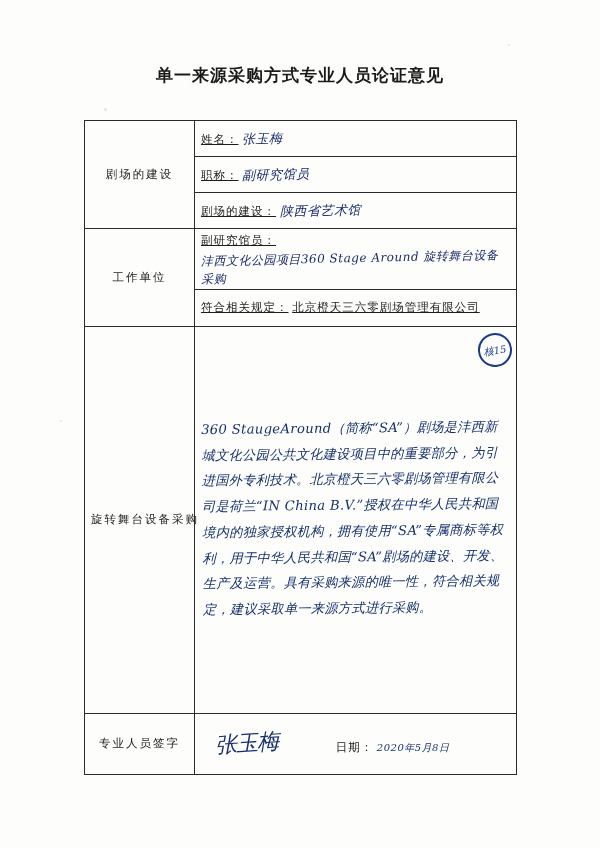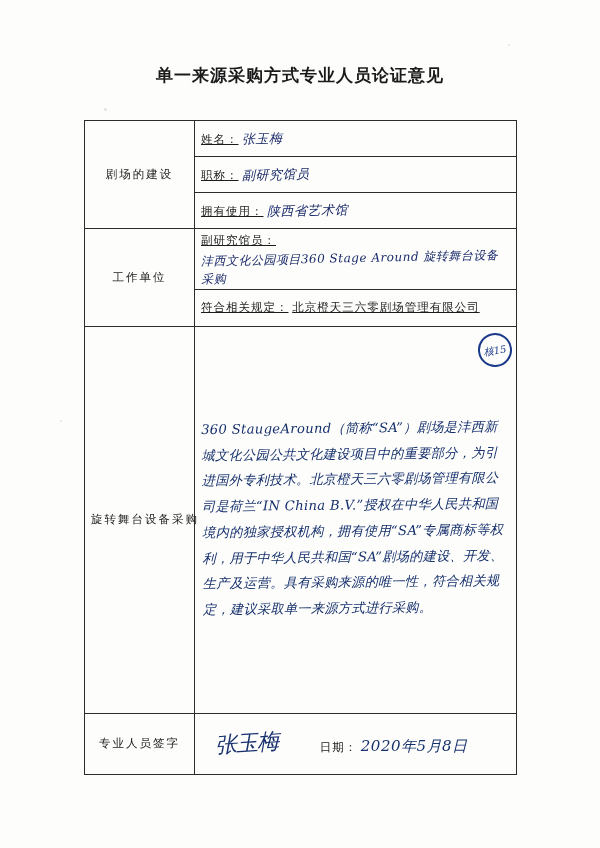--- a/index.html
+++ b/index.html
@@ -129,21 +129,21 @@
     padding-left: 14px;
   }
   .date-line {
     font-size: 11.5px;
     letter-spacing: 1px;
   }
   .date-hand {
     font-family: "DejaVu Serif", "Liberation Serif", serif;
     font-style: italic;
     color: #16306d;
-    font-size: 15px;
+    font-size: 10px;
     letter-spacing: 0.5px;
   }
   .speck {
     position: absolute;
     background: #cfcfc8;
     border-radius: 50%;
     opacity: .55;
   }
 </style>
 </head>
@@ -171,21 +171,21 @@
         </td>
       </tr>
       <tr class="row-title">
         <td>
           <span class="field-label">职称：</span>
           <span class="hand">副研究馆员</span>
         </td>
       </tr>
       <tr class="row-unit">
         <td>
-          <span class="field-label">拥有使用：</span>
+          <span class="field-label">剧场的建设：</span>
           <span class="hand">陕西省艺术馆</span>
         </td>
       </tr>
 
       <tr class="row-project">
         <td class="label-cell" rowspan="2">工作单位</td>
         <td>
           <span class="field-label">副研究馆员：</span>
           <span class="hand hand-sm">沣西文化公园项目360 Stage Around 旋转舞台设备采购</span>
         </td>
@@ -202,19 +202,19 @@
         <td class="opinion-cell">
           <span class="opinion-text">360 StaugeAround（简称“SA”）剧场是沣西新城文化公园公共文化建设项目中的重要部分，为引进国外专利技术。北京橙天三六零剧场管理有限公司是荷兰“IN China B.V.”授权在中华人民共和国境内的独家授权机构，拥有使用“SA”专属商标等权利，用于中华人民共和国“SA”剧场的建设、开发、生产及运营。具有采购来源的唯一性，符合相关规定，建议采取单一来源方式进行采购。</span>
           <span class="stamp-circle">核15</span>
         </td>
       </tr>
 
       <tr class="sign-row">
         <td class="label-cell">专业人员签字</td>
         <td class="sign-cell">
           <span class="signature">张玉梅</span>
-          <span class="date-line" style="margin-left:38px;">日期：</span>
+          <span class="date-line" style="margin-left:54px;">日期：</span>
           <span class="date-hand">2020年5月8日</span>
         </td>
       </tr>
     </tbody>
   </table>
 </div>
 
 </body></html>

